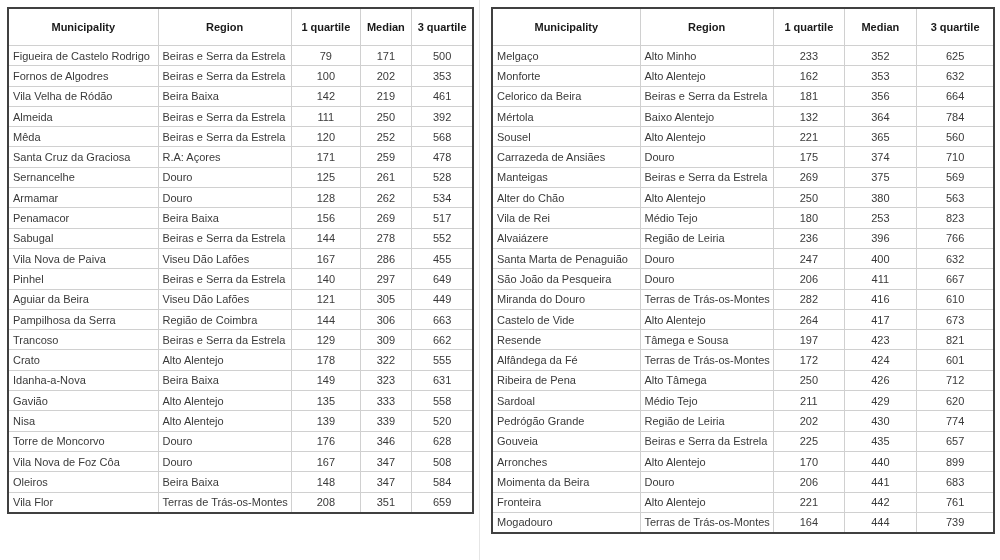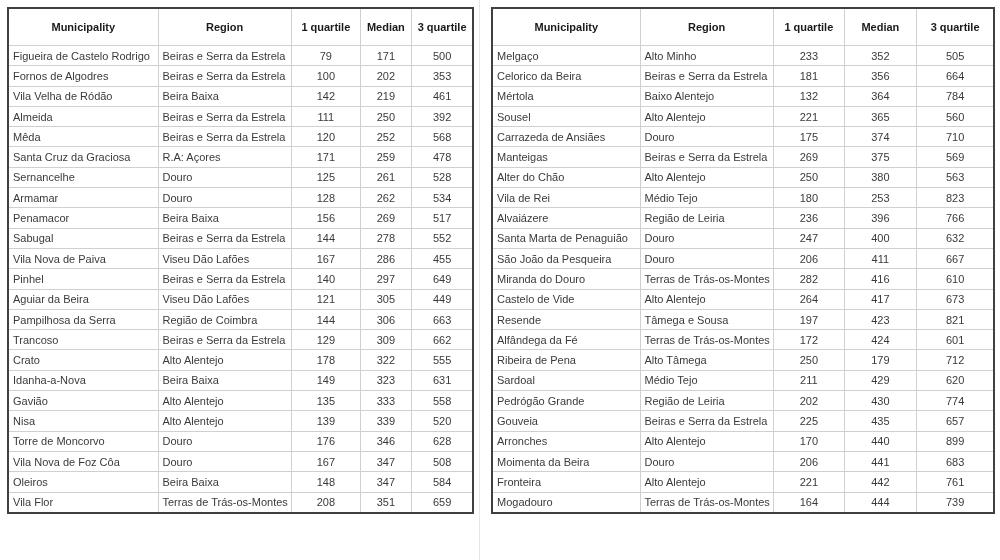--- a/index.html
+++ b/index.html
@@ -266,21 +266,28 @@
           <th>Median</th>
           <th>3 quartile</th>
         </tr>
       </thead>
       <tbody>
         <tr>
           <td class="text-cell">Melgaço</td>
           <td class="text-cell">Alto Minho</td>
           <td class="num-cell">233</td>
           <td class="num-cell">352</td>
-          <td class="num-cell">505</td>
+          <td class="num-cell">625</td>
+        </tr>
+        <tr>
+          <td class="text-cell">Monforte</td>
+          <td class="text-cell">Alto Alentejo</td>
+          <td class="num-cell">162</td>
+          <td class="num-cell">353</td>
+          <td class="num-cell">632</td>
         </tr>
         <tr>
           <td class="text-cell">Celorico da Beira</td>
           <td class="text-cell">Beiras e Serra da Estrela</td>
           <td class="num-cell">181</td>
           <td class="num-cell">356</td>
           <td class="num-cell">664</td>
         </tr>
         <tr>
           <td class="text-cell">Mértola</td>
@@ -370,21 +377,21 @@
           <td class="text-cell">Alfândega da Fé</td>
           <td class="text-cell">Terras de Trás-os-Montes</td>
           <td class="num-cell">172</td>
           <td class="num-cell">424</td>
           <td class="num-cell">601</td>
         </tr>
         <tr>
           <td class="text-cell">Ribeira de Pena</td>
           <td class="text-cell">Alto Tâmega</td>
           <td class="num-cell">250</td>
-          <td class="num-cell">179</td>
+          <td class="num-cell">426</td>
           <td class="num-cell">712</td>
         </tr>
         <tr>
           <td class="text-cell">Sardoal</td>
           <td class="text-cell">Médio Tejo</td>
           <td class="num-cell">211</td>
           <td class="num-cell">429</td>
           <td class="num-cell">620</td>
         </tr>
         <tr>

